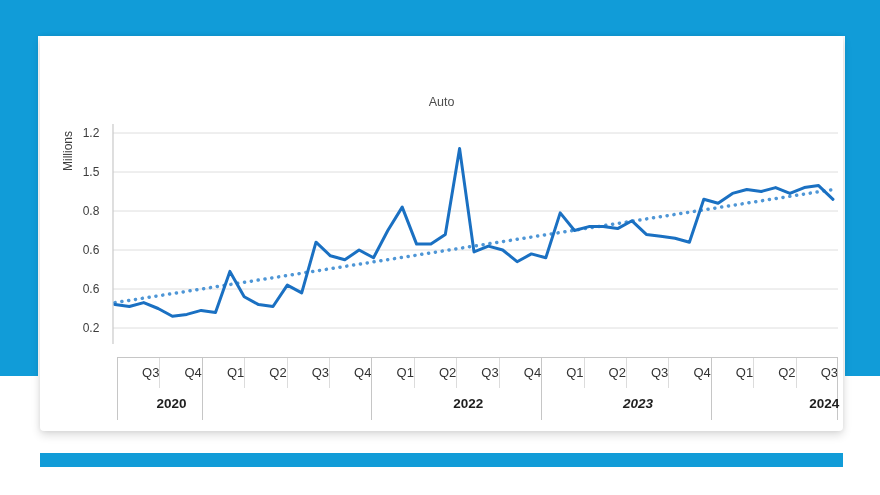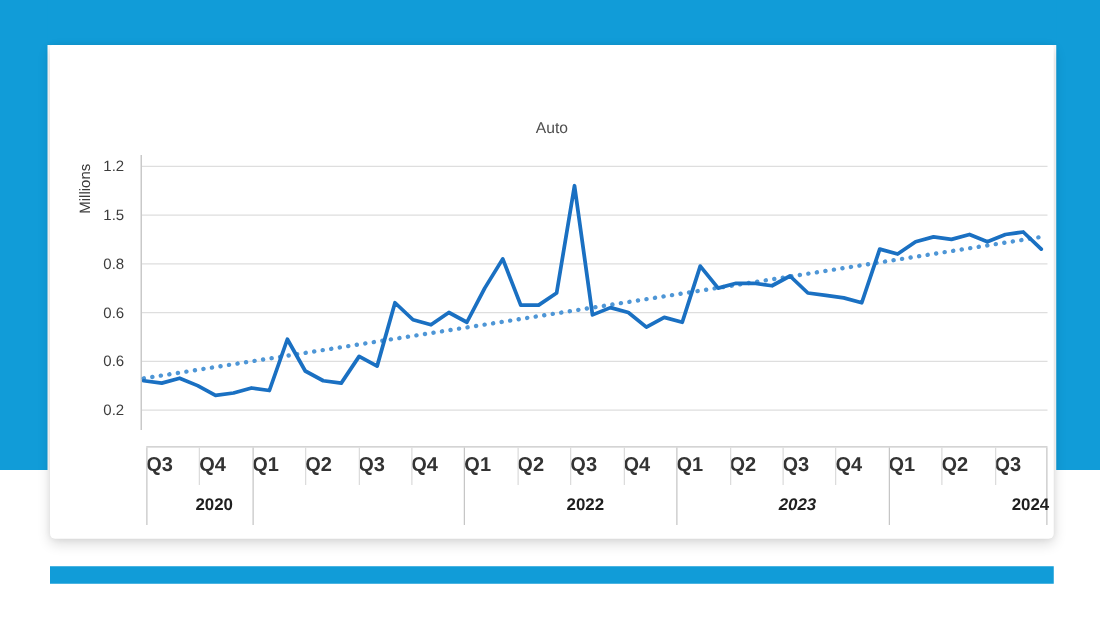--- a/index.html
+++ b/index.html
@@ -20,22 +20,22 @@
   .y-unit{position:absolute;left:-4px;top:108px;width:64px;height:14px;text-align:center;
         font-size:12px;color:#3c3c3c;transform:rotate(-90deg);}
   .y-tick{position:absolute;left:36px;width:30px;height:16px;line-height:16px;
         text-align:center;font-size:12px;color:#3c3c3c;}
   .chart-svg{position:absolute;left:0;top:0;width:803px;height:395px;}
   .x-axis{position:absolute;left:77px;top:321px;width:721px;height:62px;
         border-top:1px solid #c6c6c6;}
   .sep{position:absolute;width:1px;top:0;}
   .sep-quarter{background:#dcdcdc;height:30px;}
   .sep-year{background:#c6c6c6;height:62px;}
-  .q-label{position:absolute;top:7px;height:16px;line-height:16px;text-align:left;
-        font-size:16px;color:#333333;font-weight:bold;}
+  .q-label{position:absolute;top:7px;height:16px;line-height:16px;text-align:right;
+        font-size:13px;color:#333333;}
   .yr-label{position:absolute;top:38px;height:16px;line-height:16px;text-align:center;
         font-size:13.5px;font-weight:700;color:#1f1f1f;padding-left:12px;}
 </style>
 </head>
 <body>
 
 <div class="stage">
   <div class="frame frame-top" style="background: rgb(17, 156, 216);"></div>
   <div class="frame frame-left" style="background: rgb(17, 156, 216);"></div>
   <div class="frame frame-right" style="background: rgb(17, 156, 216);"></div>

